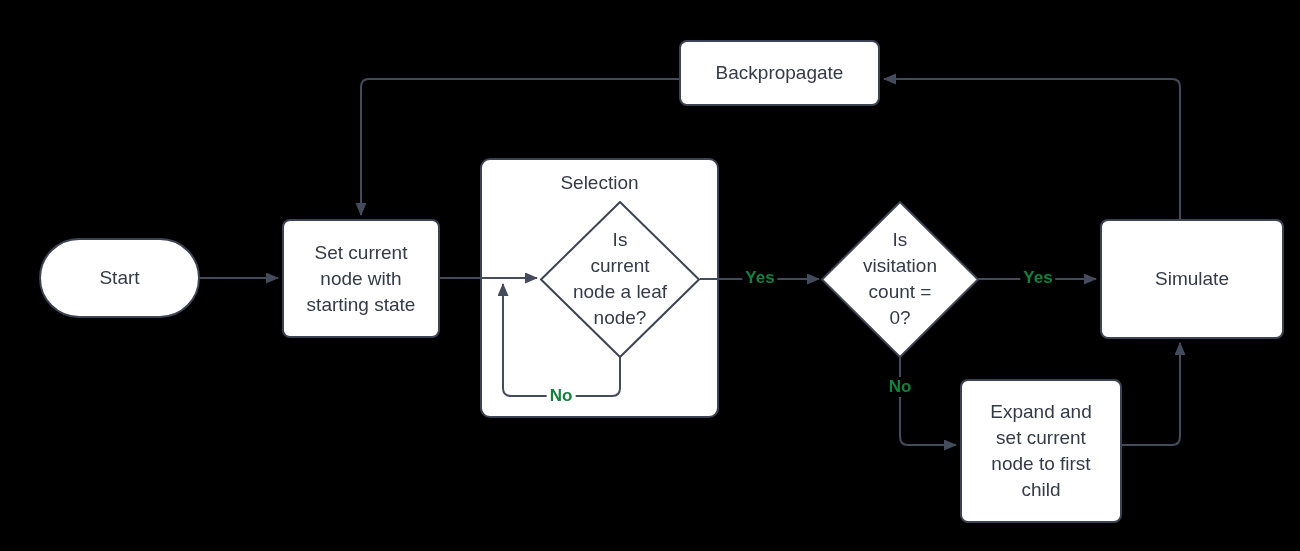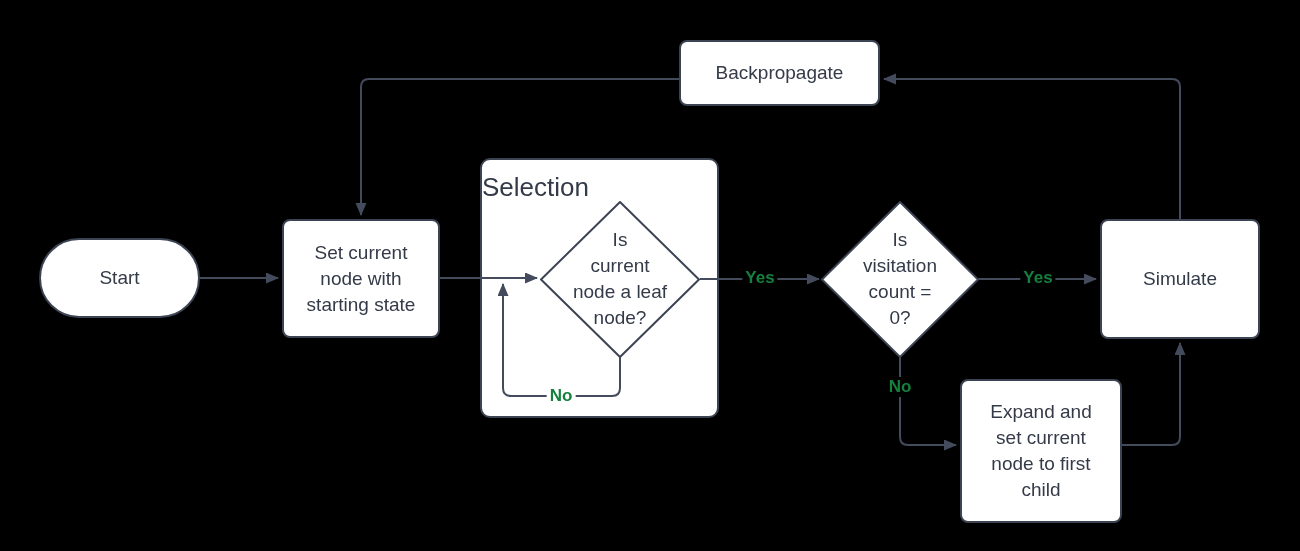--- a/index.html
+++ b/index.html
@@ -35,22 +35,22 @@
     border-radius: 10px;
     box-sizing: border-box;
     z-index: 1;
     color: #333a48;
   }
   .container-title {
     position: absolute;
     top: 12px;
     left: 0;
     width: 100%;
-    text-align: left;
-    font-size: 26px;
+    text-align: center;
+    font-size: 19px;
     color: #333a48;
   }
   .diamond-text {
     position: absolute;
     display: flex;
     align-items: center;
     justify-content: center;
     text-align: center;
     color: #333a48;
     font-size: 19px;
@@ -86,21 +86,21 @@
   <div class="container-box" style="left:480px; top:158px; width:239px; height:260px;">
     <div class="container-title">Selection</div>
   </div>
 
   <div class="node terminator" style="left:39px; top:238px; width:161px; height:80px;">Start</div>
 
   <div class="node" style="left:282px; top:219px; width:158px; height:119px;">Set current
 node with
 starting state</div>
 
-  <div class="node" style="left:1100px; top:219px; width:160px; height:120px;">Simulate</div>
+  <div class="node" style="left:1100px; top:219px; width:184px; height:120px;">Simulate</div>
 
   <div class="node" style="left:679px; top:40px; width:201px; height:66px;">Backpropagate</div>
 
   <div class="node" style="left:960px; top:379px; width:162px; height:144px;">Expand and
 set current
 node to first
 child</div>
 
   <svg class="edge-layer" width="1300" height="551" viewBox="0 0 1300 551">
     <defs>

